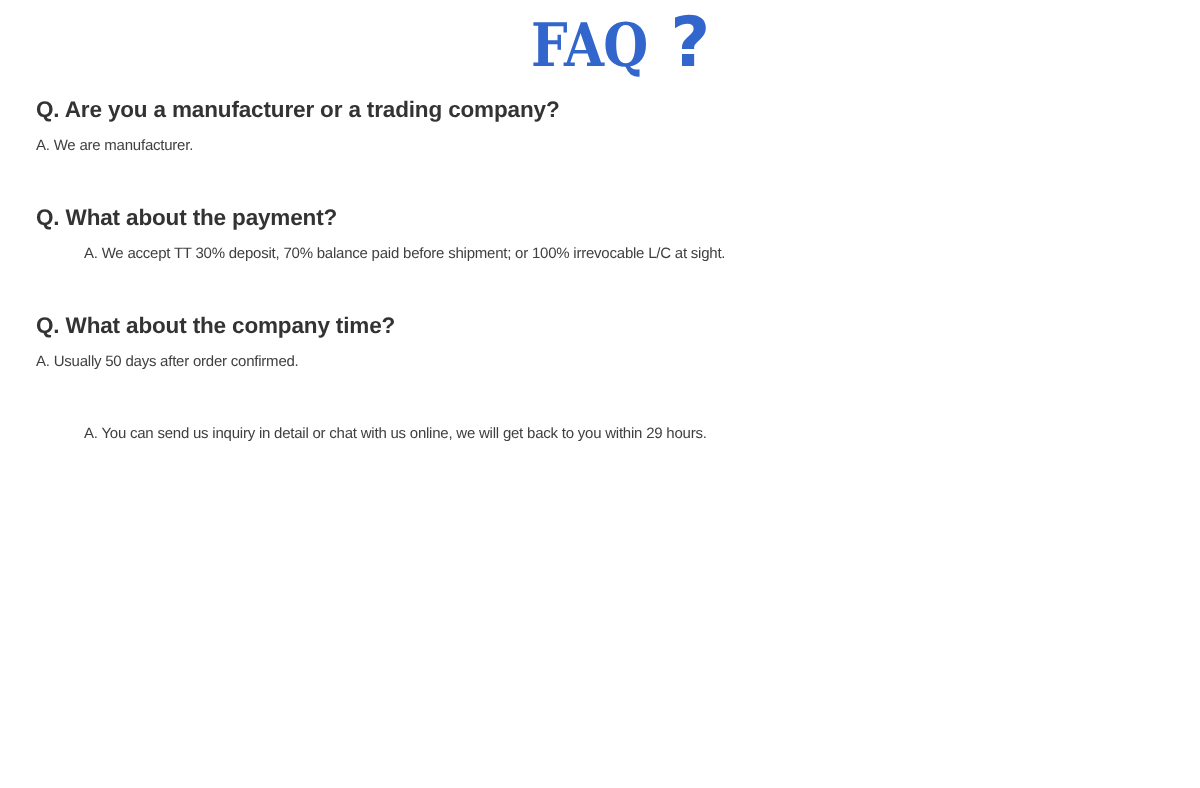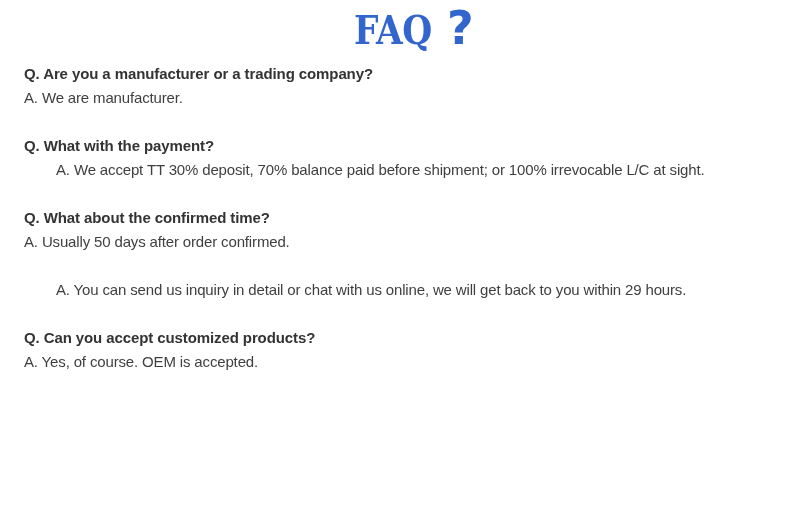--- a/index.html
+++ b/index.html
@@ -79,21 +79,21 @@
     font-family: "Liberation Sans", sans-serif;
     font-size: 15px;
     font-weight: bold;
     line-height: 24px;
     color: #333333;
     letter-spacing: -0.1px;
     white-space: pre-wrap;
   }
   .a-line {
     font-family: "Liberation Sans", sans-serif;
-    font-size: 15px;
+    font-size: 10px;
     font-weight: normal;
     line-height: 24px;
     color: #3f3f3f;
     letter-spacing: -0.15px;
     white-space: pre-wrap;
   }
   .a-line.wide {
     width: 776px;
     margin-left: 32px;
   }
@@ -111,33 +111,29 @@
   </div>
 
   <div class="faq-body">
 
     <div class="faq-item">
       <div class="q-line">Q. Are you a manufacturer or a trading company?</div>
       <div class="a-line">A. We are manufacturer.</div>
     </div>
 
     <div class="faq-item">
-      <div class="q-line">Q. What with the payment?</div>
+      <div class="q-line">Q. What about the payment?</div>
       <div class="a-line wide">A. We accept TT 30% deposit, 70% balance paid before shipment; or 100% irrevocable L/C at sight.</div>
     </div>
 
     <div class="faq-item">
-      <div class="q-line">Q. What about the confirmed time?</div>
+      <div class="q-line">Q. What about the company time?</div>
       <div class="a-line">A. Usually 50 days after order confirmed.</div>
     </div>
 
 
     <div class="faq-item">
       <div class="a-line wide">A. You can send us inquiry in detail or chat with us online, we will get back to you within 29 hours.</div>
     </div>
 
-    <div class="faq-item">
-      <div class="q-line">Q. Can you accept customized products?</div>
-      <div class="a-line">A. Yes, of course. OEM is accepted.</div>
-    </div>
 
   </div>
 </div>
 
 </body></html>

